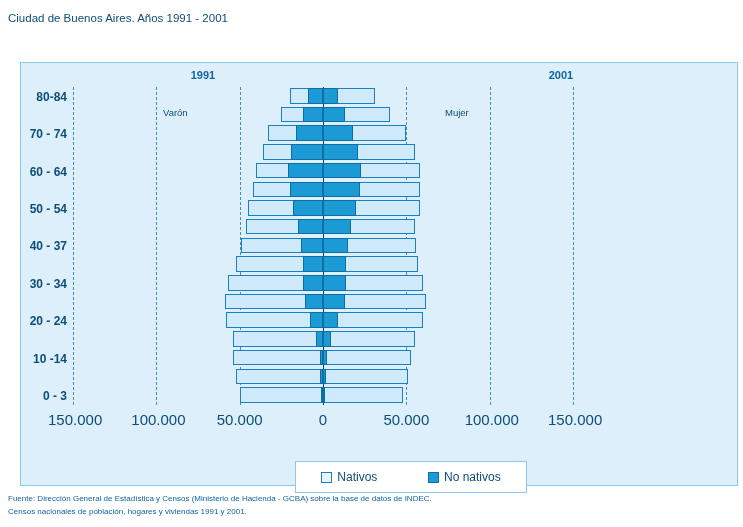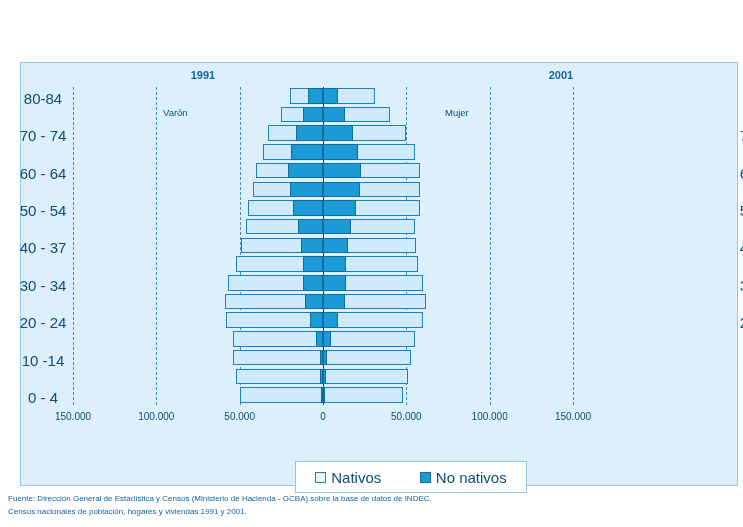--- a/index.html
+++ b/index.html
@@ -40,63 +40,65 @@
     border-left:1px dashed #3a8fc4;
   }
   .axisline{
     position:absolute;top:0;bottom:0;width:1px;background:#0b3f63;
   }
   .bar-row{position:absolute;height:14px;}
   .seg{position:absolute;top:0;height:100%;box-sizing:border-box;}
   .nativos{background:#cfeafa;border:1px solid #1b7fc4;}
   .nonativos{background:#1b9ad6;border:1px solid #0f6ea1;}
   .agelabel{
-    position:absolute;font-size:15px;color:#0d4d77;text-align:center;
+    position:absolute;font-size:12px;color:#0d4d77;text-align:right;
     width:48px;
+    font-weight:bold;
   }
   .axistick{
-    position:absolute;font-size:10px;color:#0d4d77;text-align:center;width:50px;
+    position:absolute;font-size:15px;color:#0d4d77;text-align:center;width:50px;
   }
   .sexlabel{
     position:absolute;font-size:9.5px;color:#0d4d77;
   }
   .legend{
     position:absolute;left:274px;top:398px;width:230px;height:30px;
     background:#ffffff;border:1px solid #8fc9e8;
     display:flex;align-items:center;justify-content:space-around;
   }
-  .legend-item{display:flex;align-items:center;font-size:15px;color:#0d4d77;}
+  .legend-item{display:flex;align-items:center;font-size:12px;color:#0d4d77;}
   .swatch{width:9px;height:9px;margin-right:5px;display:inline-block;}
   .sw-nativos{background:#e8f6fd;border:1px solid #1b7fc4;}
   .sw-nonativos{background:#1b9ad6;border:1px solid #0f6ea1;}
   .source{
     position:absolute;left:8px;top:492px;width:726px;font-size:8px;
     color:#1263a0;line-height:13px;
   }
 </style>
 </head>
 <body>
 
 <div class="title-block">
+  <div class="title-line2">Ciudad de Buenos Aires. Años 1991 - 2001</div>
 </div>
 
 <div class="panel">
   <div class="chart-wrap" id="chart-wrap">
       <div class="pyramid pyr-left">
         <div class="pyr-title">1991</div>
         <div class="plot">
           <div class="agelabel" style="top: 2.75294px; left: -14px;">80-84</div>
           <div class="agelabel" style="top: 40.1647px; left: -14px;">70 - 74</div>
           <div class="agelabel" style="top: 77.5765px; left: -14px;">60 - 64</div>
           <div class="agelabel" style="top: 114.988px; left: -14px;">50 - 54</div>
           <div class="agelabel" style="top: 152.4px; left: -14px;">40 - 37</div>
           <div class="agelabel" style="top: 189.812px; left: -14px;">30 - 34</div>
           <div class="agelabel" style="top: 227.224px; left: -14px;">20 - 24</div>
           <div class="agelabel" style="top: 264.635px; left: -14px;">10 -14</div>
-          <div class="agelabel" style="top: 302.047px; left: -14px;">0 - 4</div>
+          <div class="agelabel" style="top: 302.047px; left: -14px;">0 - 3</div>
           <div class="plot-inner" style="left: 40px; width: 500px;">
             <div class="gridline" style="left: -2.84217e-14px;"></div>
             <div class="gridline" style="left: 83.3333px;"></div>
             <div class="gridline" style="left: 166.667px;"></div>
             <div class="gridline" style="left: 333.333px;"></div>
             <div class="gridline" style="left: 416.667px;"></div>
             <div class="gridline" style="left: 500px;"></div>
             <div class="axisline" style="left: 250px;"></div>
             <div class="bar-row" style="top: 1px; height: 15.5059px; left: 216.667px; width: 33.3333px;">
               <div class="seg nativos" style="left: 0px; width: 33.3333px;"></div>

